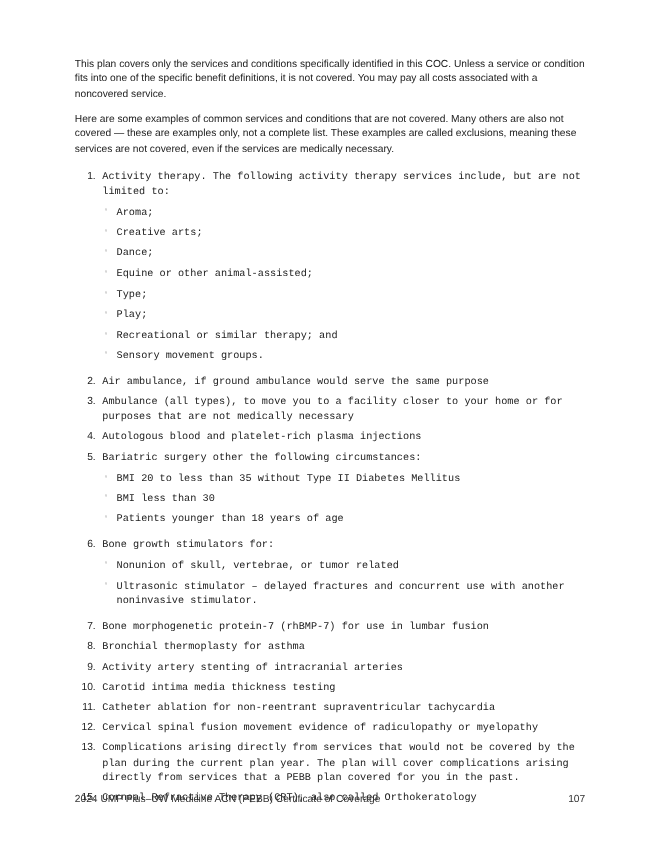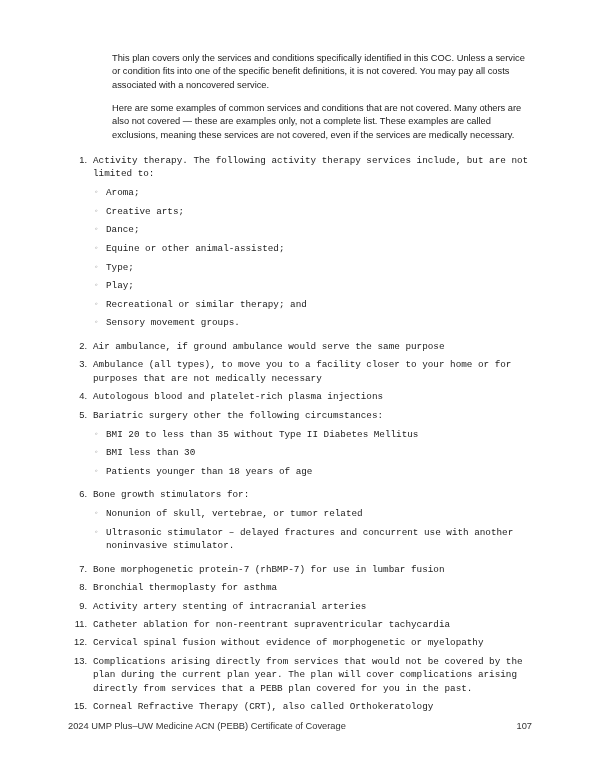--- a/index.html
+++ b/index.html
@@ -9,21 +9,21 @@
     font-family: "Liberation Sans", sans-serif;
     color: #212121;
     position: relative;
     overflow: hidden;
   }
   .page {
     padding: 52px 68px 0 68px;
     font-size: 9.3px;
     line-height: 13.4px;
   }
-  .para { margin-bottom: 9.5px; margin-left: 44px; }
+  .para { margin-bottom: 9.5px; }
   .exclusions { margin-top: 12px; list-style: none; }
   .item { display: flex; margin-bottom: 5px; }
   .num { flex: none; width: 25px; text-align: right; padding-right: 6px; }
   .item-body { flex: 1; font-family: Liberation Mono, monospace; }
   .sub-list { margin-top: 5.5px; list-style: none; }
   .sub-item { display: flex; margin-bottom: 5.2px; }
   .bullet {
     flex: none; width: 13px; padding-left: 1px;
     color: #8f8f8f; font-size: 7.5px; line-height: 13.4px;
   }
@@ -146,29 +146,33 @@
     <li class="item">
       <span class="num">8.</span>
       <div class="item-body">Bronchial thermoplasty for asthma</div>
     </li>
 
     <li class="item">
       <span class="num">9.</span>
       <div class="item-body">Activity artery stenting of intracranial arteries</div>
     </li>
 
+    <li class="item">
+      <span class="num">10.</span>
+      <div class="item-body">Carotid intima media thickness testing</div>
+    </li>
 
     <li class="item">
       <span class="num">11.</span>
       <div class="item-body">Catheter ablation for non-reentrant supraventricular tachycardia</div>
     </li>
 
     <li class="item">
       <span class="num">12.</span>
-      <div class="item-body">Cervical spinal fusion without evidence of morphogenetic or myelopathy</div>
+      <div class="item-body">Cervical spinal fusion movement evidence of radiculopathy or myelopathy</div>
     </li>
 
     <li class="item">
       <span class="num">13.</span>
       <div class="item-body">Complications arising directly from services that would not be covered by the plan during the current plan year. The plan will cover complications arising directly from services that a PEBB plan covered for you in the past.</div>
     </li>
 
 
     <li class="item">
       <span class="num">15.</span>

